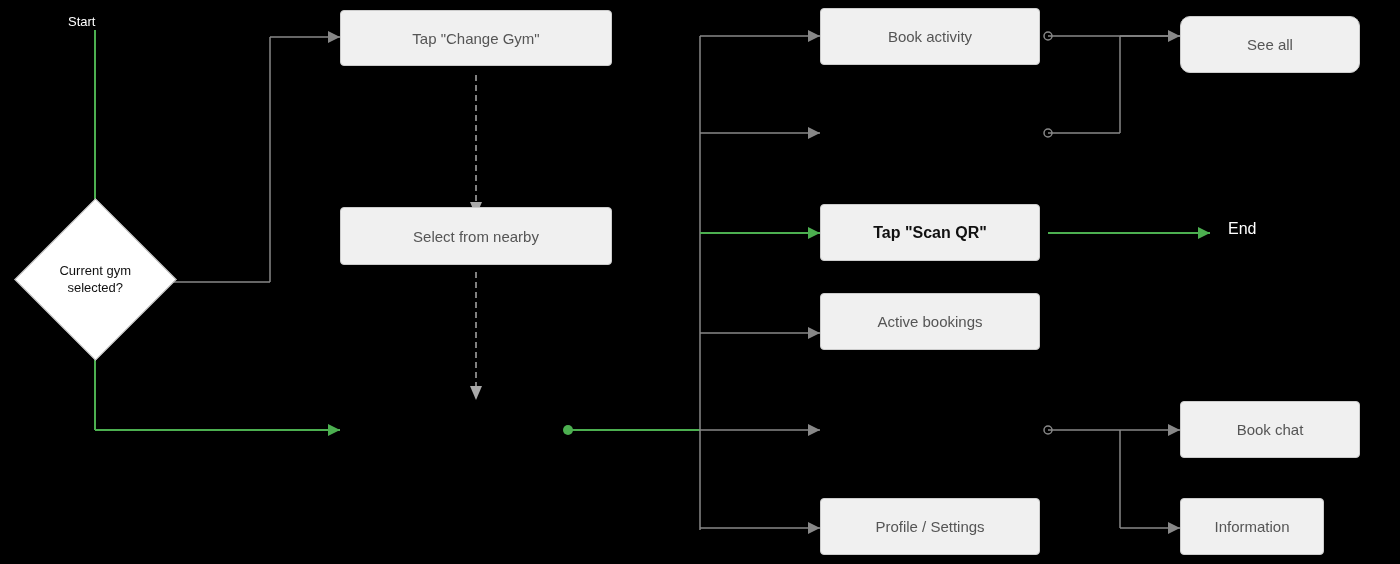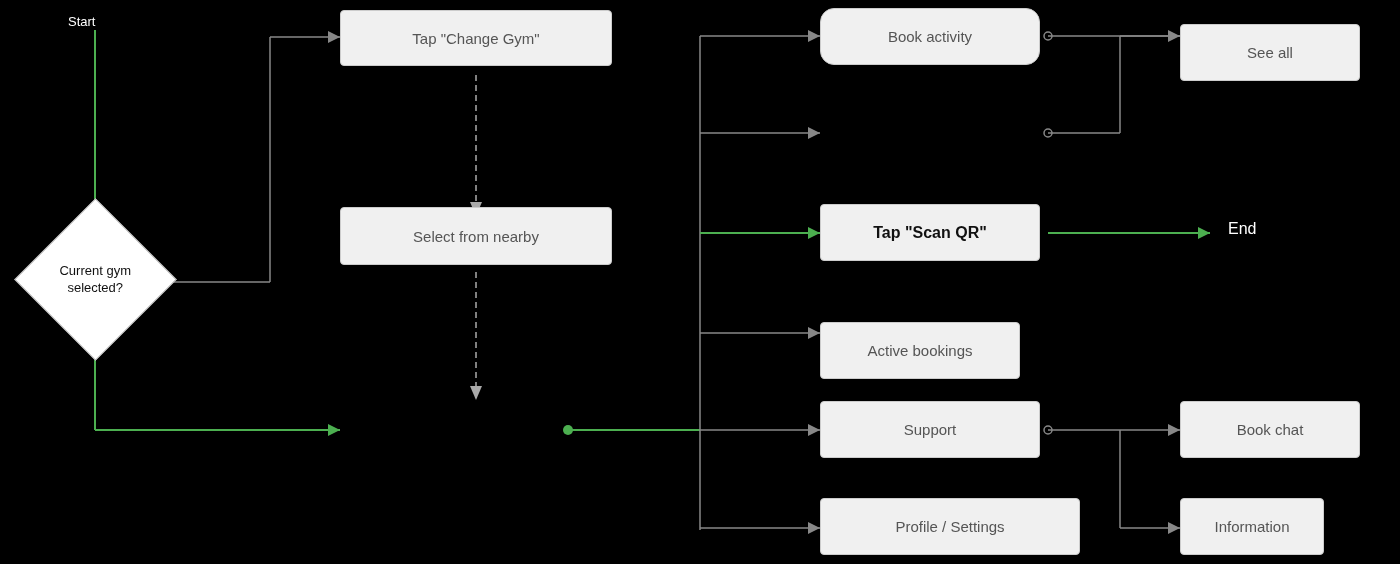--- a/index.html
+++ b/index.html
@@ -170,42 +170,39 @@
 
   <div class="node node-rect" style="left:340px; top:10px; width:272px; height:56px;">
     <span class="node-normal">Tap "Change Gym"</span>
   </div>
 
   <div class="node node-rect" style="left:340px; top:207px; width:272px; height:58px;">
     <span class="node-normal">Select from nearby</span>
   </div>
 
 
-  <div class="node node-rect" style="left:820px; top:8px; width:220px; height:57px;border-radius:14px;">
+  <div class="node node-rect" style="left:820px; top:8px; width:220px; height:57px;">
     <span class="node-normal">Book activity</span>
   </div>
 
 
   <div class="node node-rect" style="left:820px; top:204px; width:220px; height:57px;">
     <span class="node-bold">Tap "Scan QR"</span>
   </div>
 
-  <div class="node node-rect" style="left:820px; top:322px; width:200px; height:57px;">
+  <div class="node node-rect" style="left:820px; top:293px; width:220px; height:57px;">
     <span class="node-normal">Active bookings</span>
   </div>
 
-  <div class="node node-rect" style="left:820px; top:401px; width:220px; height:57px;">
-    <span class="node-normal">Support</span>
-  </div>
-
-  <div class="node node-rect" style="left:820px; top:498px; width:260px; height:57px;">
+
+  <div class="node node-rect" style="left:820px; top:498px; width:220px; height:57px;">
     <span class="node-normal">Profile / Settings</span>
   </div>
 
-  <div class="node node-rect" style="left:1180px; top:24px; width:180px; height:57px;">
+  <div class="node node-rect" style="left:1180px; top:16px; width:180px; height:57px;border-radius:10px;">
     <span class="node-normal">See all</span>
   </div>
 
   <div class="node node-rect" style="left:1180px; top:401px; width:180px; height:57px;">
     <span class="node-normal">Book chat</span>
   </div>
 
   <div class="node node-rect" style="left:1180px; top:498px; width:144px; height:57px;">
     <span class="node-normal">Information</span>
   </div>

